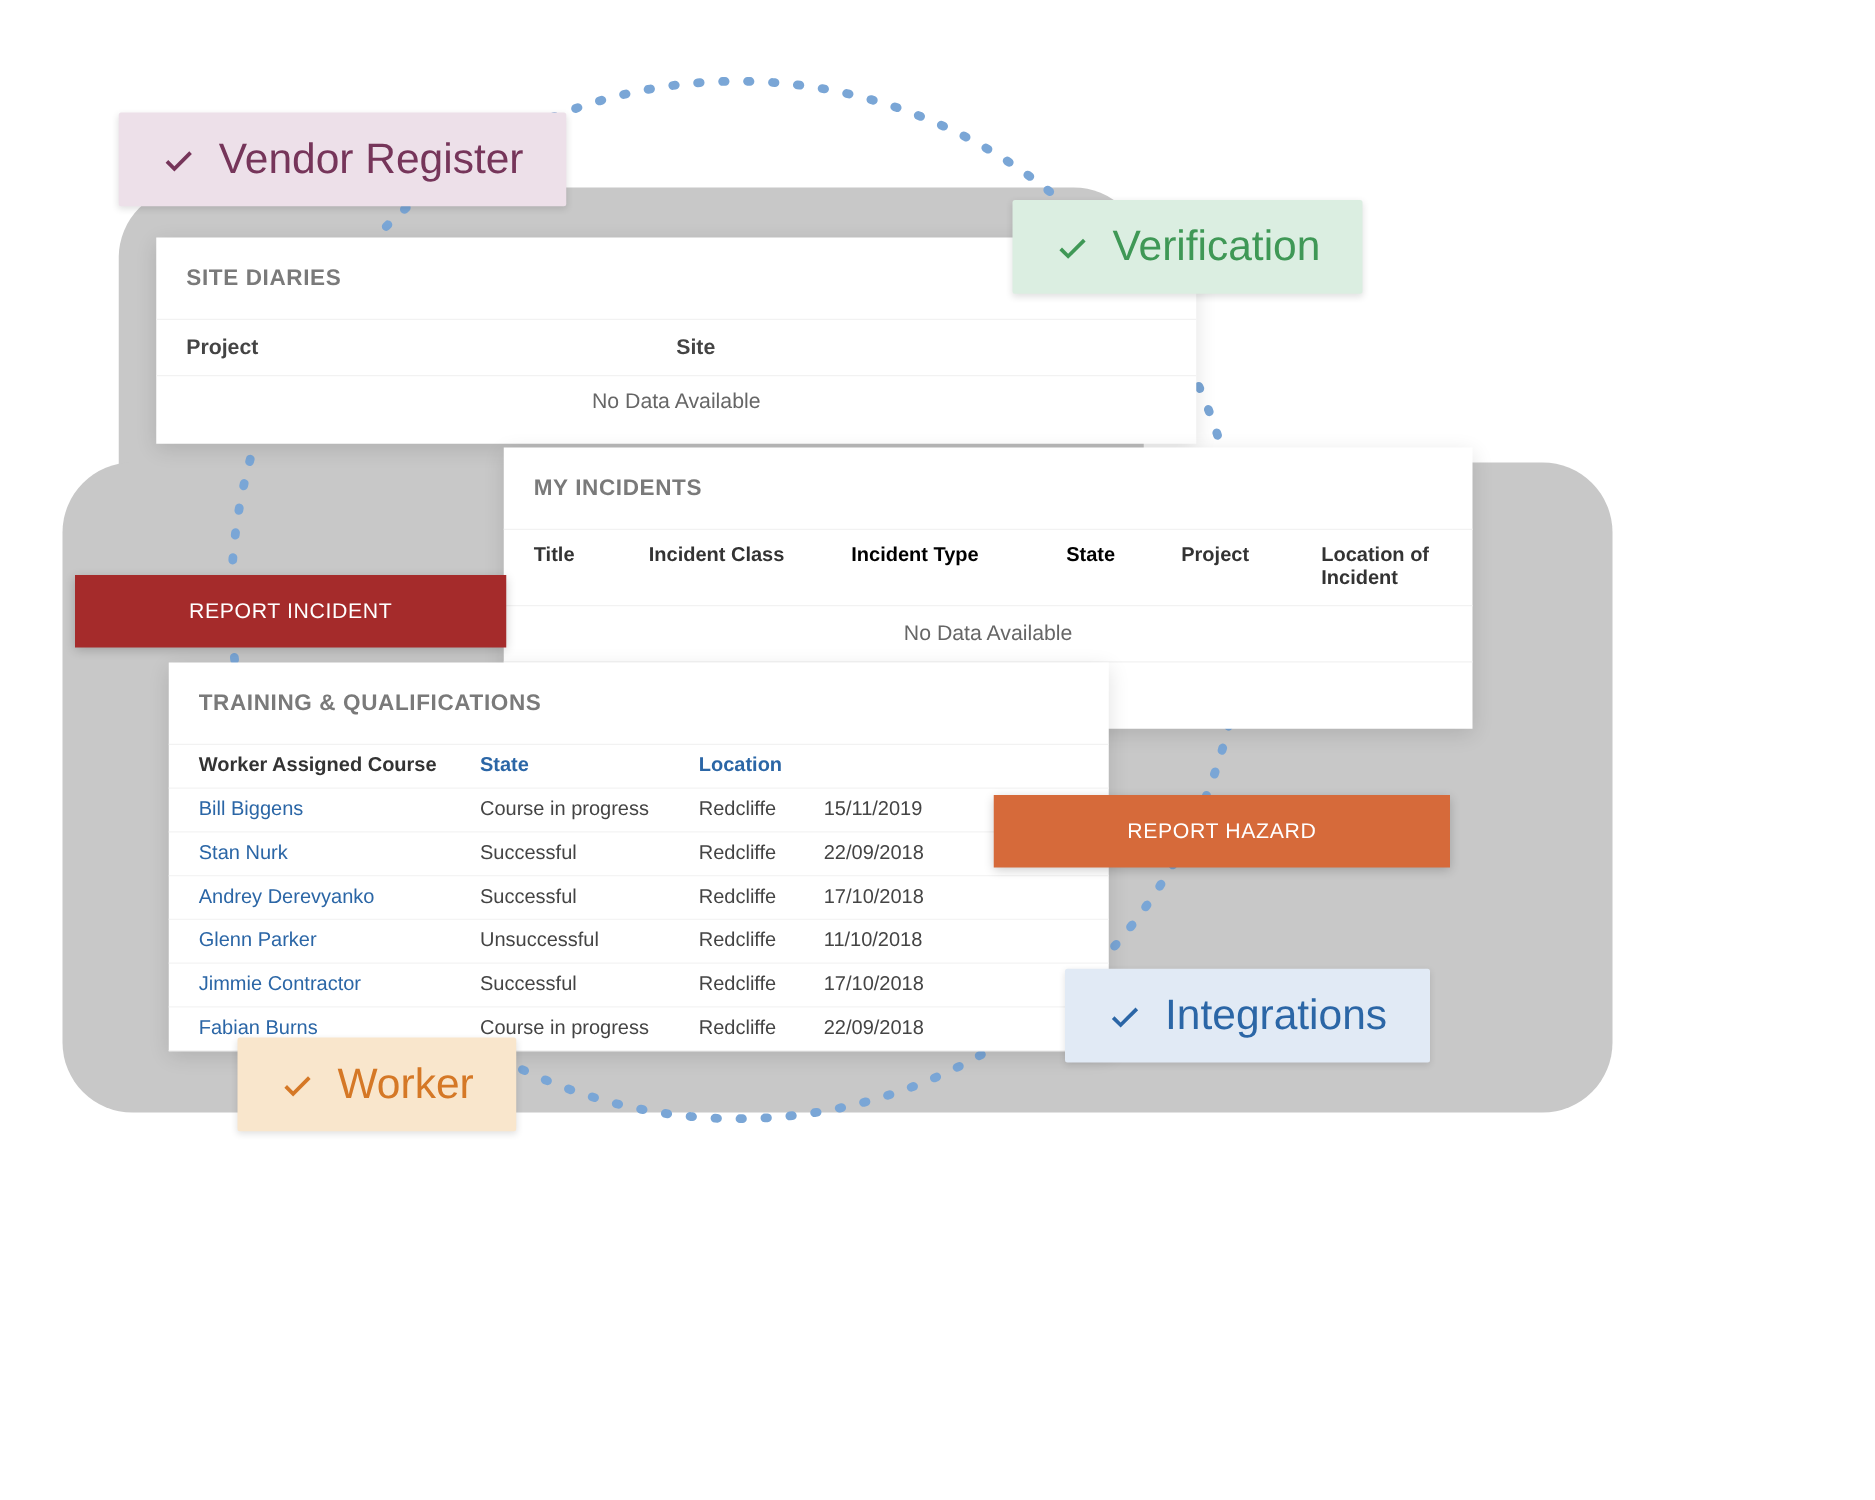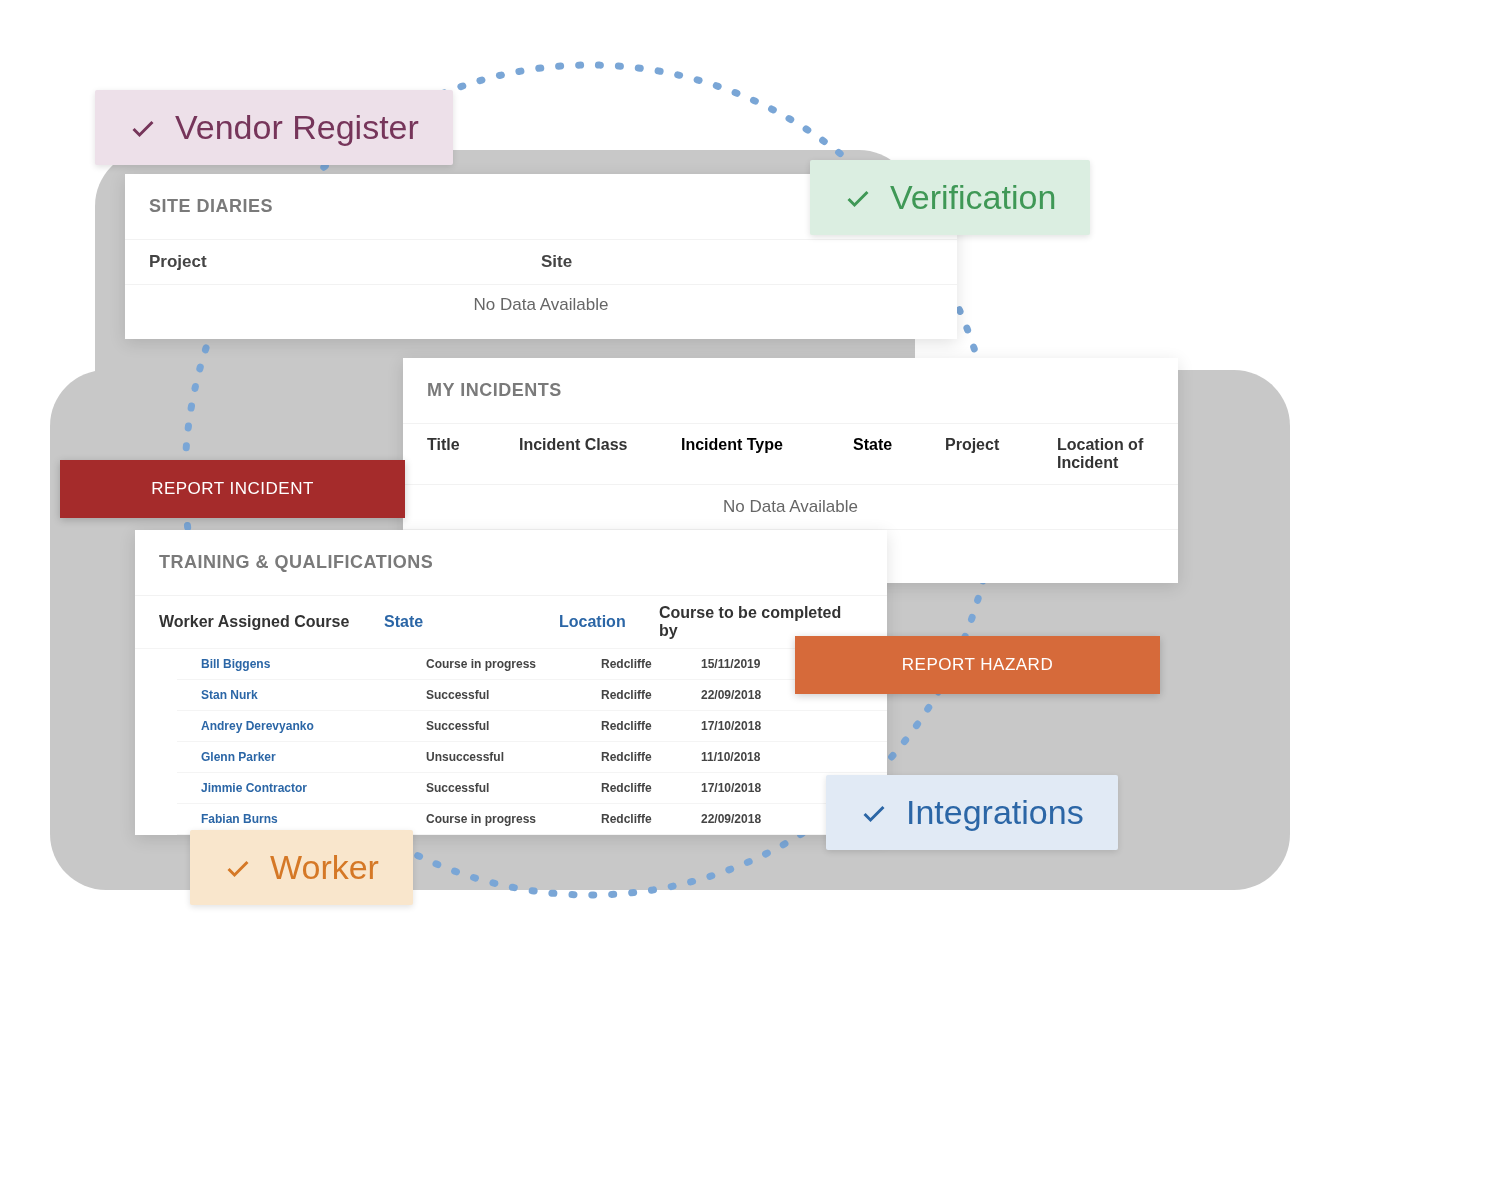--- a/index.html
+++ b/index.html
@@ -43,21 +43,21 @@
     background: #fff;
   }
   .badge .check {
     width: 28px; height: 28px;
     flex-shrink: 0;
   }
   .badge-vendor { left: 95px; top: 90px; background: #ede0e9; color: #76355a; justify-content: space-between; }
   .badge-vendor .check { fill: #76355a; }
   .badge-verify { left: 810px; top: 160px; background: #dbeee1; color: #3f9856; }
   .badge-verify .check { fill: #3f9856; }
-  .badge-integr { left: 826px; top: 775px; background: #e1eaf5; color: #2b66a6; text-align: right; }
+  .badge-integr { left: 852px; top: 775px; background: #e1eaf5; color: #2b66a6; text-align: right; }
   .badge-integr .check { fill: #2b66a6; }
   .badge-permits { left: 190px; top: 830px; background: #f9e6cc; color: #d57826; }
   .badge-permits .check { fill: #d57826; }
 
   
   .card {
     position: absolute;
     background: #ffffff;
     box-shadow: 0 4px 16px rgba(0,0,0,0.12);
     font-size: 17px;
@@ -66,21 +66,21 @@
   .card-header {
     padding: 22px 24px;
     font-size: 18px;
     font-weight: 700;
     color: #7a7a7a;
     letter-spacing: 0.5px;
     border-bottom: 1px solid #f2f2f2;
   }
 
   
-  .site-diaries { left: 125px; top: 174px; width: 832px; height: 165px; }
+  .site-diaries { left: 125px; top: 190px; width: 832px; height: 165px; }
   .sd-row {
     display: flex;
     padding: 12px 24px;
     border-bottom: 1px solid #f2f2f2;
     font-weight: 600;
   }
   .sd-row .col { flex: 1; }
   .sd-empty {
     padding: 10px 0;
     text-align: center;
@@ -117,21 +117,21 @@
     padding: 8px 24px;
     border-bottom: 1px solid #f4f4f4;
     align-items: center;
   }
   .tr-head {
     font-weight: 700;
     font-size: 16px;
     color: #333;
   }
   .tr-head .sortable { color: #2b66a6; cursor: pointer; }
-  .tr-row { font-size: 12px; color: #444; font-weight: 700; margin-left: 42px; }
+  .tr-row { font-size: 16px; color: #444; font-weight: 400; }
   .tr-row .worker { color: #2b66a6; cursor: pointer; }
 
   
   .action-btn {
     position: absolute;
     color: #fff;
     font-weight: 400;
     font-size: 17px;
     letter-spacing: 0.5px;
     padding: 19px 36px;
@@ -173,21 +173,20 @@
   </div>
   <div class="mi-empty">No Data Available</div>
 </div>
 
 <div class="card training">
   <div class="card-header">TRAINING &amp; QUALIFICATIONS</div>
   <div class="tr-head">
     <div>Worker Assigned Course</div>
     <div class="sortable">State</div>
     <div class="sortable">Location</div>
-    <div>Course to be completed by</div>
   </div>
   <div id="training-rows">
       <div class="tr-row">
         <div class="worker">Bill Biggens</div>
         <div>Course in progress</div>
         <div>Redcliffe</div>
         <div>15/11/2019</div>
       </div>
       <div class="tr-row">
         <div class="worker">Stan Nurk</div>

